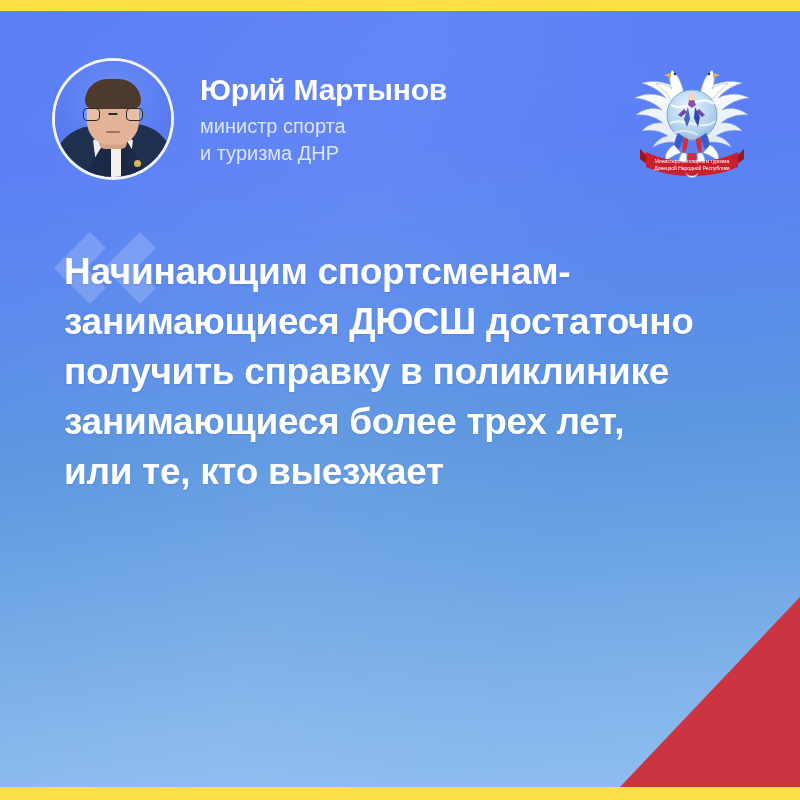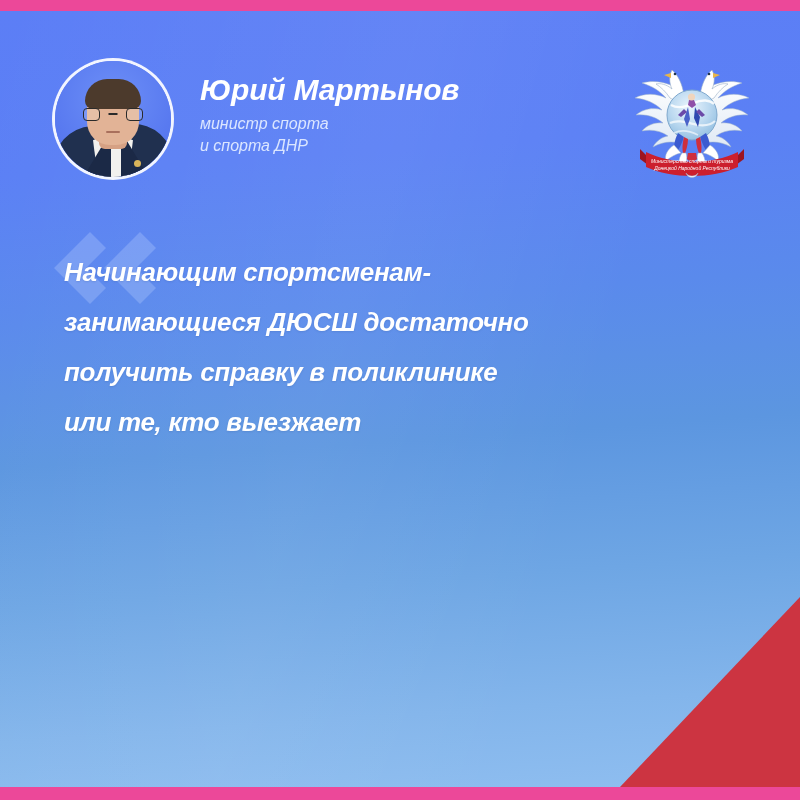--- a/index.html
+++ b/index.html
@@ -9,22 +9,21 @@
     height: 800px;
     background: #ffffff;
     font-family: "Liberation Sans", sans-serif;
     overflow: hidden;
   }
 
   #stage {
     position: relative;
     width: 800px;
     height: 800px;
-    background: #ec4899;
-    font-style: italic;
+    background: #fde047;
   }
 
   
   #card {
     position: absolute;
     left: 0;
     top: 11px;
     width: 800px;
     height: 776px;
     overflow: hidden;
@@ -195,21 +194,21 @@
   }
   #person-name {
     font-size: 30px;
     font-weight: bold;
     color: #ffffff;
     letter-spacing: -0.2px;
     line-height: 1.1;
     white-space: nowrap;
   }
   .person-role {
-    font-size: 16px;
+    font-size: 20px;
     font-weight: normal;
     color: #dbe6ff;
     line-height: 1.35;
     white-space: nowrap;
   }
   #role-1 { margin-top: 7px; }
 
   
   #emblem {
     position: absolute;
@@ -231,21 +230,21 @@
   }
 
   
   #quote {
     position: absolute;
     left: 64px;
     top: 236px;
     width: 700px;
   }
   .quote-line {
-    font-size: 26px;
+    font-size: 37px;
     font-weight: bold;
     color: #ffffff;
     line-height: 50px;
     letter-spacing: -0.3px;
     white-space: nowrap;
     text-shadow: 0 1px 2px rgba(40,70,140,0.18);
   }
 </style>
 </head>
 <body>
@@ -271,21 +270,21 @@
           <div id="p-glass-r"></div>
           <div id="p-bridge"></div>
           <div id="p-mouth"></div>
           <div id="p-pin"></div>
         </div>
       </div>
 
       <div id="name-block">
         <div id="person-name">Юрий Мартынов</div>
         <div id="role-1" class="person-role">министр спорта</div>
-        <div id="role-2" class="person-role">и спорта ДНР</div>
+        <div id="role-2" class="person-role">и туризма ДНР</div>
       </div>
     </div>
 
     <div id="emblem">
       <svg viewBox="0 0 132 128" width="132" height="128" aria-hidden="true">
         <defs>
           <radialGradient id="globeGrad" cx="45%" cy="35%" r="70%">
             <stop offset="0%" stop-color="#eaf5fd"></stop>
             <stop offset="55%" stop-color="#bcd9f0"></stop>
             <stop offset="100%" stop-color="#8fbde0"></stop>
@@ -361,19 +360,20 @@
       <svg viewBox="0 0 130 78" width="130" height="78" aria-hidden="true">
         <path d="M10 39 L46 3 L62 19 L42 39 L62 59 L46 75 Z" fill="#b8cdfb" opacity="0.75"></path>
         <path d="M60 39 L96 3 L112 19 L92 39 L112 59 L96 75 Z" fill="#b8cdfb" opacity="0.75"></path>
       </svg>
     </div>
 
     <div id="quote">
       <div class="quote-line">Начинающим спортсменам-</div>
       <div class="quote-line">занимающиеся ДЮСШ достаточно</div>
       <div class="quote-line">получить справку в поликлинике</div>
+      <div class="quote-line">занимающиеся более трех лет,</div>
       <div class="quote-line">или те, кто выезжает</div>
     </div>
 
     <div id="red-corner"></div>
 
   </div>
 </div>
 
 </body></html>

